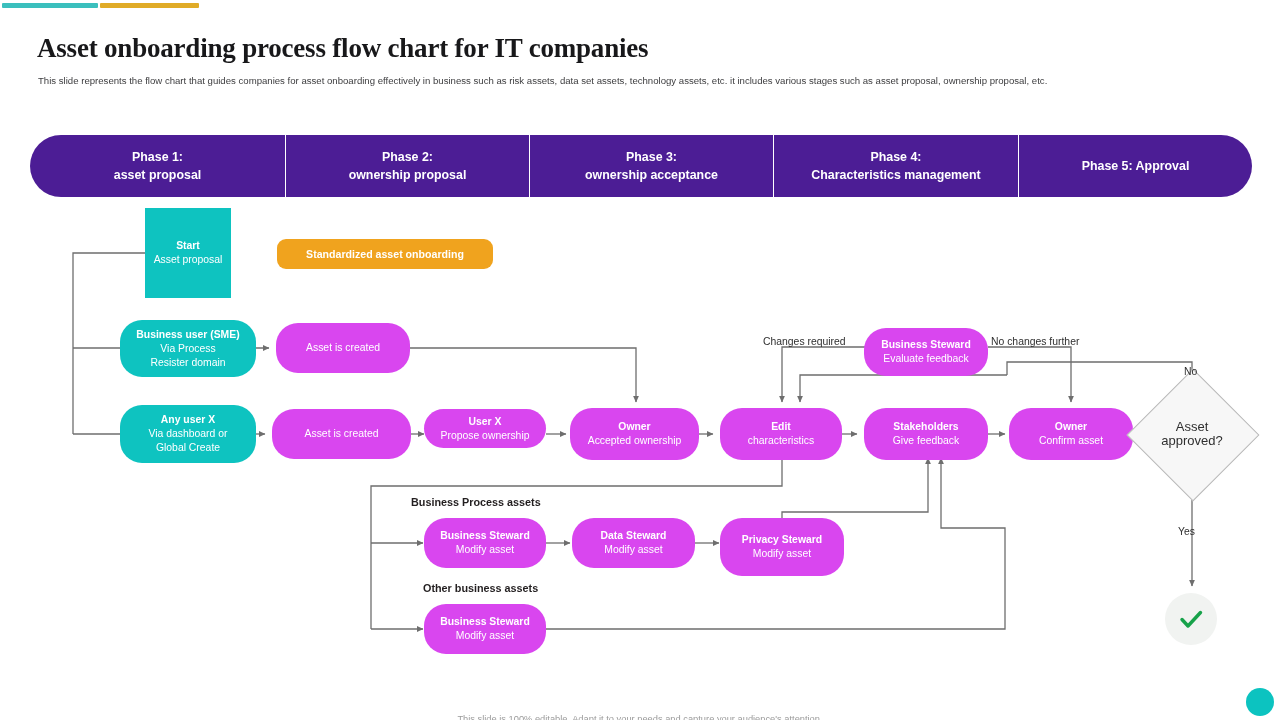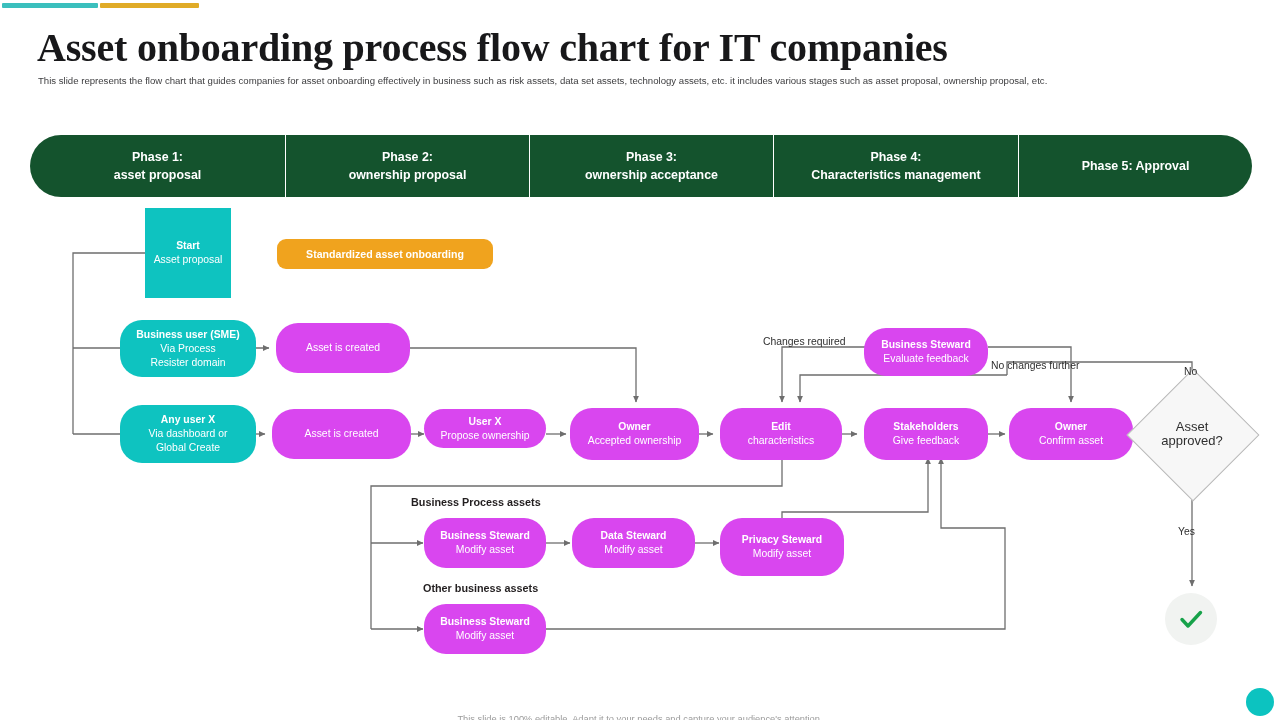--- a/index.html
+++ b/index.html
@@ -16,32 +16,32 @@
 
   
   .bar{position:absolute;top:3px;height:5px;border-radius:1px;}
   .bar.teal{left:2px;width:96px;background:#3bbfbd;}
   .bar.gold{left:100px;width:99px;background:#e0ab27;}
 
   
   .page-title{
     position:absolute;left:37px;top:28px;width:1200px;
     font-family:"Liberation Serif", serif;
-    font-weight:bold;font-size:40px;line-height:40px;
+    font-weight:bold;font-size:27px;line-height:40px;
     letter-spacing:-0.2px;color:#18181a;
   }
   .page-subtitle{
     position:absolute;left:38px;top:74px;width:1195px;
     font-size:9.6px;line-height:13.5px;color:#3d3d3f;
   }
 
   
   .phasebar{
     position:absolute;left:30px;top:135px;width:1222px;height:62px;
-    background:#14532d;border-radius:31px;
+    background:#4c1d95;border-radius:31px;
     display:flex;align-items:stretch;overflow:hidden;
   }
   .phase{
     flex:0 0 auto;display:flex;align-items:center;justify-content:center;
     color:#ffffff;font-weight:bold;font-size:12.4px;line-height:18px;
     text-align:center;box-sizing:border-box;
     border-right:1px solid #ffffff;
   }
   .phase:last-child{border-right:none;}
   .phase.p1{width:256px;}
@@ -288,20 +288,20 @@
     <span class="t1">Privacy  Steward</span>
     <span class="t2">Modify  asset</span>
   </div>
 
   <div class="node orange pill" style="left:424px;top:604px;width:122px;height:50px;">
     <span class="t1">Business  Steward</span>
     <span class="t2">Modify  asset</span>
   </div>
 
   <div class="wlabel" style="left:763px;top:335px;">Changes required</div>
-  <div class="wlabel" style="left:991px;top:335px;margin-top:24px;">No changes further</div>
+  <div class="wlabel" style="left:991px;top:335px;">No changes further</div>
   <div class="wlabel" style="left:1184px;top:365px;">No</div>
   <div class="wlabel" style="left:1178px;top:525px;">Yes</div>
 
   <div class="footer">This slide is 100% editable.  Adapt it to your needs and capture your audience's attention.</div>
   <div class="brandcircle"></div>
 
 </div>
 
 </body></html>

